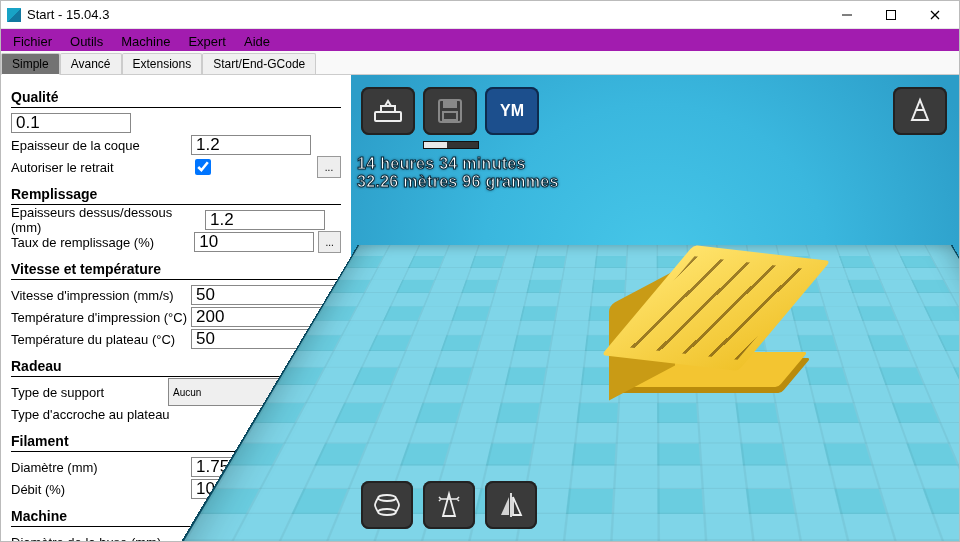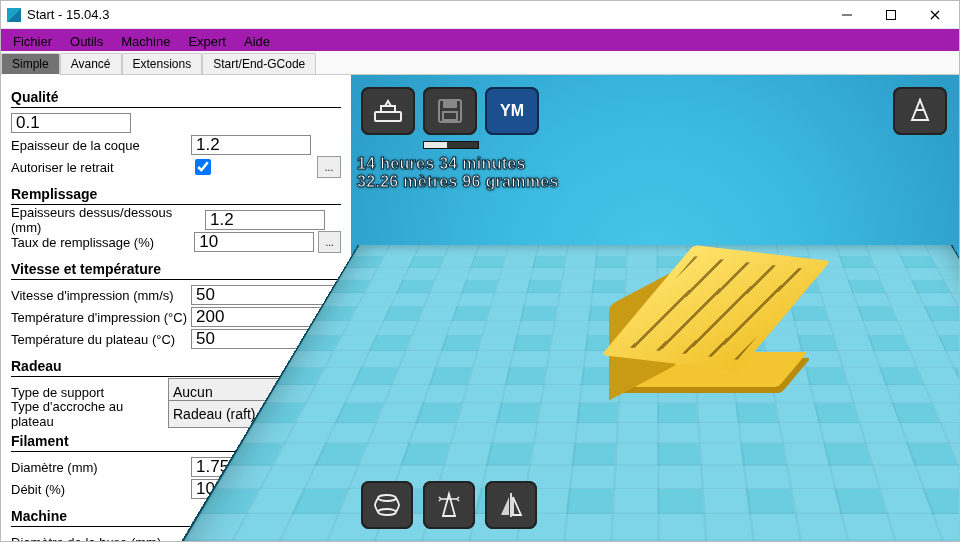--- a/index.html
+++ b/index.html
@@ -28,21 +28,21 @@
   .panel { width: 350px; padding: 6px 10px; overflow: auto; }
   .viewport { flex: 1; position: relative; background: #0a1c2f; }
 
   
   .section-h { font-weight: bold; margin-top: 8px; margin-bottom: 2px; font-size: 14px; }
   .section-hr { border: 0; border-top: 1px solid #000; margin: 1px 0 4px 0; }
   .row { display: flex; align-items: center; height: 22px; gap: 4px; }
   .row .lbl { width: 176px; }
   .row input[type=text] { width: 120px; height: 20px; border: 1px solid #888; padding: 1px 4px; font-size: 17px; }
   .row input[type=checkbox] { width: 16px; height: 16px; }
-  .row select { width: 145px; height: 28px; border: 1px solid #888; font-size: 14px; }
+  .row select { width: 145px; height: 28px; border: 1px solid #888; font-size: 10px; }
   .row .ell-btn { width: 24px; height: 22px; border: 1px solid #999; background: #eee; display: flex; align-items: center; justify-content: center; font-size: 10px; }
   .row .select-wrap { display:flex; align-items:center; gap:4px; }
 
   
   .sky { position:absolute; inset:0; background: radial-gradient(ellipse at 50% 40%, #46c6e8 0%, #3ab7de 40%, #2c9dc8 80%); }
   .grid-plate {
     position:absolute; left:50%; top:50%;
     width: 760px; height:760px;
     transform: translate(-50%, -40%) perspective(1200px) rotateX(62deg);
     background-color: #7fd5e8;
@@ -180,26 +180,20 @@
       <div class="lbl">Type de support</div>
       <div class="select-wrap">
         <select>
           <option>Aucun</option>
         </select>
         <div class="ell-btn">...</div>
       </div>
     </div>
     <div class="row">
       <div class="lbl">Type d'accroche au plateau</div>
-      <div class="select-wrap">
-        <select>
-          <option>Radeau (raft)</option>
-        </select>
-        <div class="ell-btn">...</div>
-      </div>
     </div>
 
     <div class="section-h">Filament</div>
     <hr class="section-hr">
     <div class="row">
       <div class="lbl">Diamètre (mm)</div>
       <input type="text" style="width: 145px;" value="1.75">
     </div>
     <div class="row">
       <div class="lbl">Débit (%)</div>

